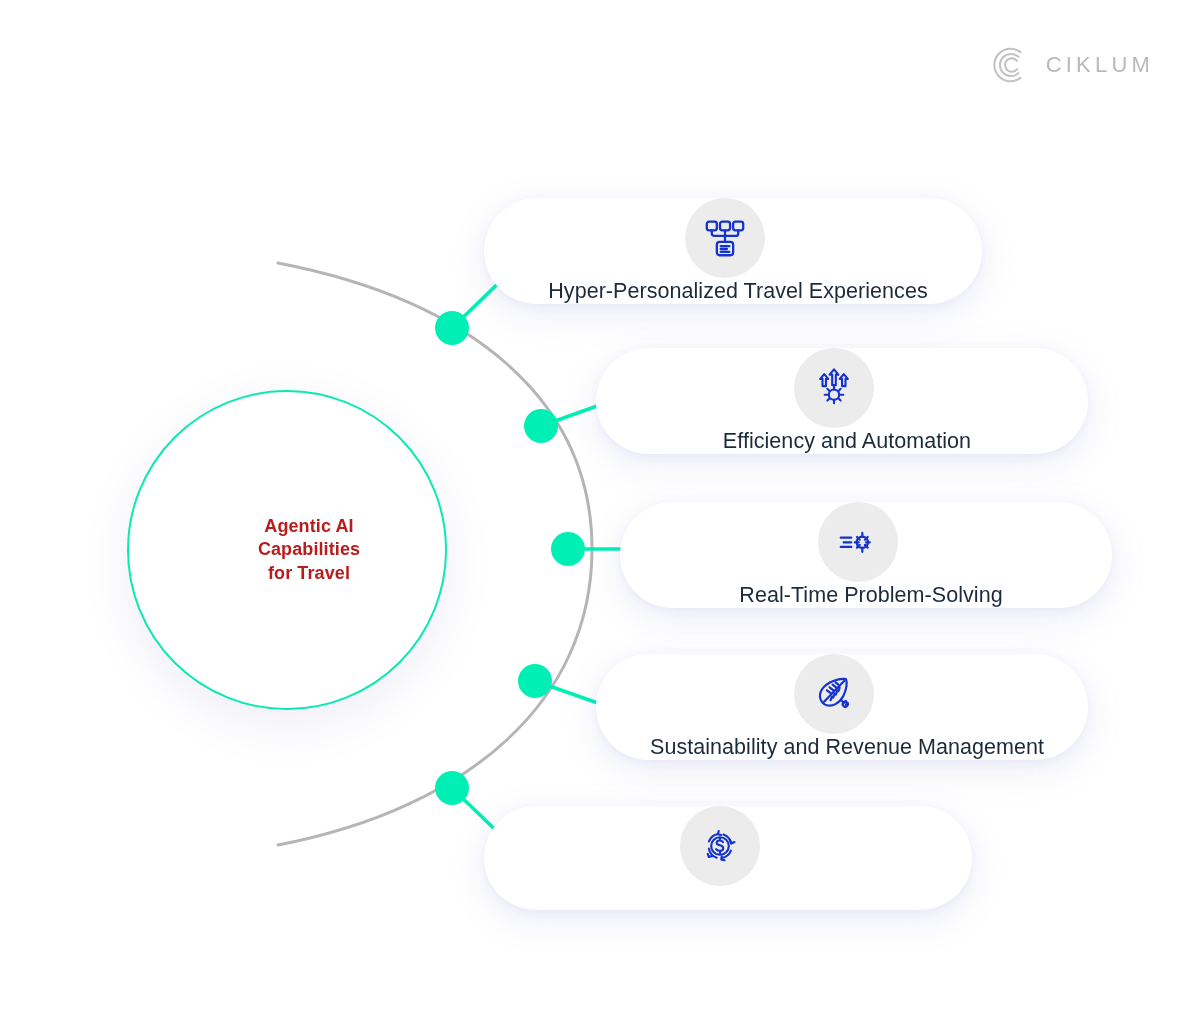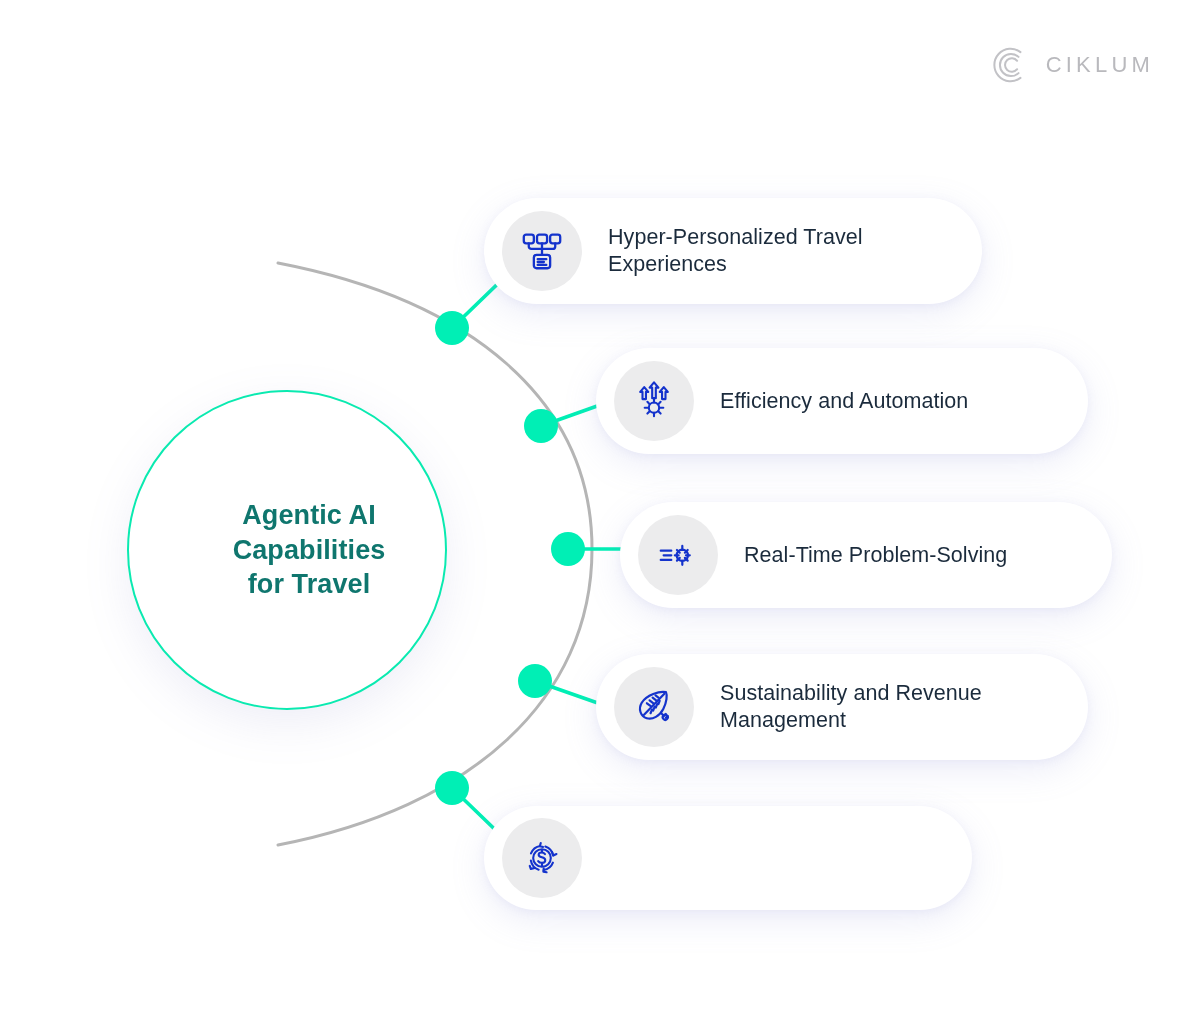--- a/index.html
+++ b/index.html
@@ -59,41 +59,42 @@
     border-radius: 50%;
     background: #ffffff;
     border: 2.2px solid #0aeab0;
     box-shadow: 0 14px 46px rgba(120, 125, 190, 0.13);
     display: flex;
     align-items: center;
     justify-content: center;
     box-sizing: border-box;
   }
   #center-circle .center-text {
-    color: #0f766e;
-    font-size: 27px;
+    color: #b91c1c;
+    font-size: 18px;
     font-weight: 700;
     line-height: 1.28;
     text-align: center;
     letter-spacing: 0.1px;
     white-space: pre-line;
     margin-left: 44px;
   }
 
   
   .card {
     position: absolute;
     display: flex;
     align-items: center;
     background: #ffffff;
     border-radius: 56px;
     box-shadow: 0 10px 34px rgba(143, 148, 214, 0.17),
                 0 2px 10px rgba(143, 148, 214, 0.10);
     box-sizing: border-box;
     padding: 0 34px 0 18px;
+    flex-direction: column;
   }
   .card .icon-badge {
     flex: 0 0 auto;
     width: 80px;
     height: 80px;
     border-radius: 50%;
     background: #ececed;
     display: flex;
     align-items: center;
     justify-content: center;

